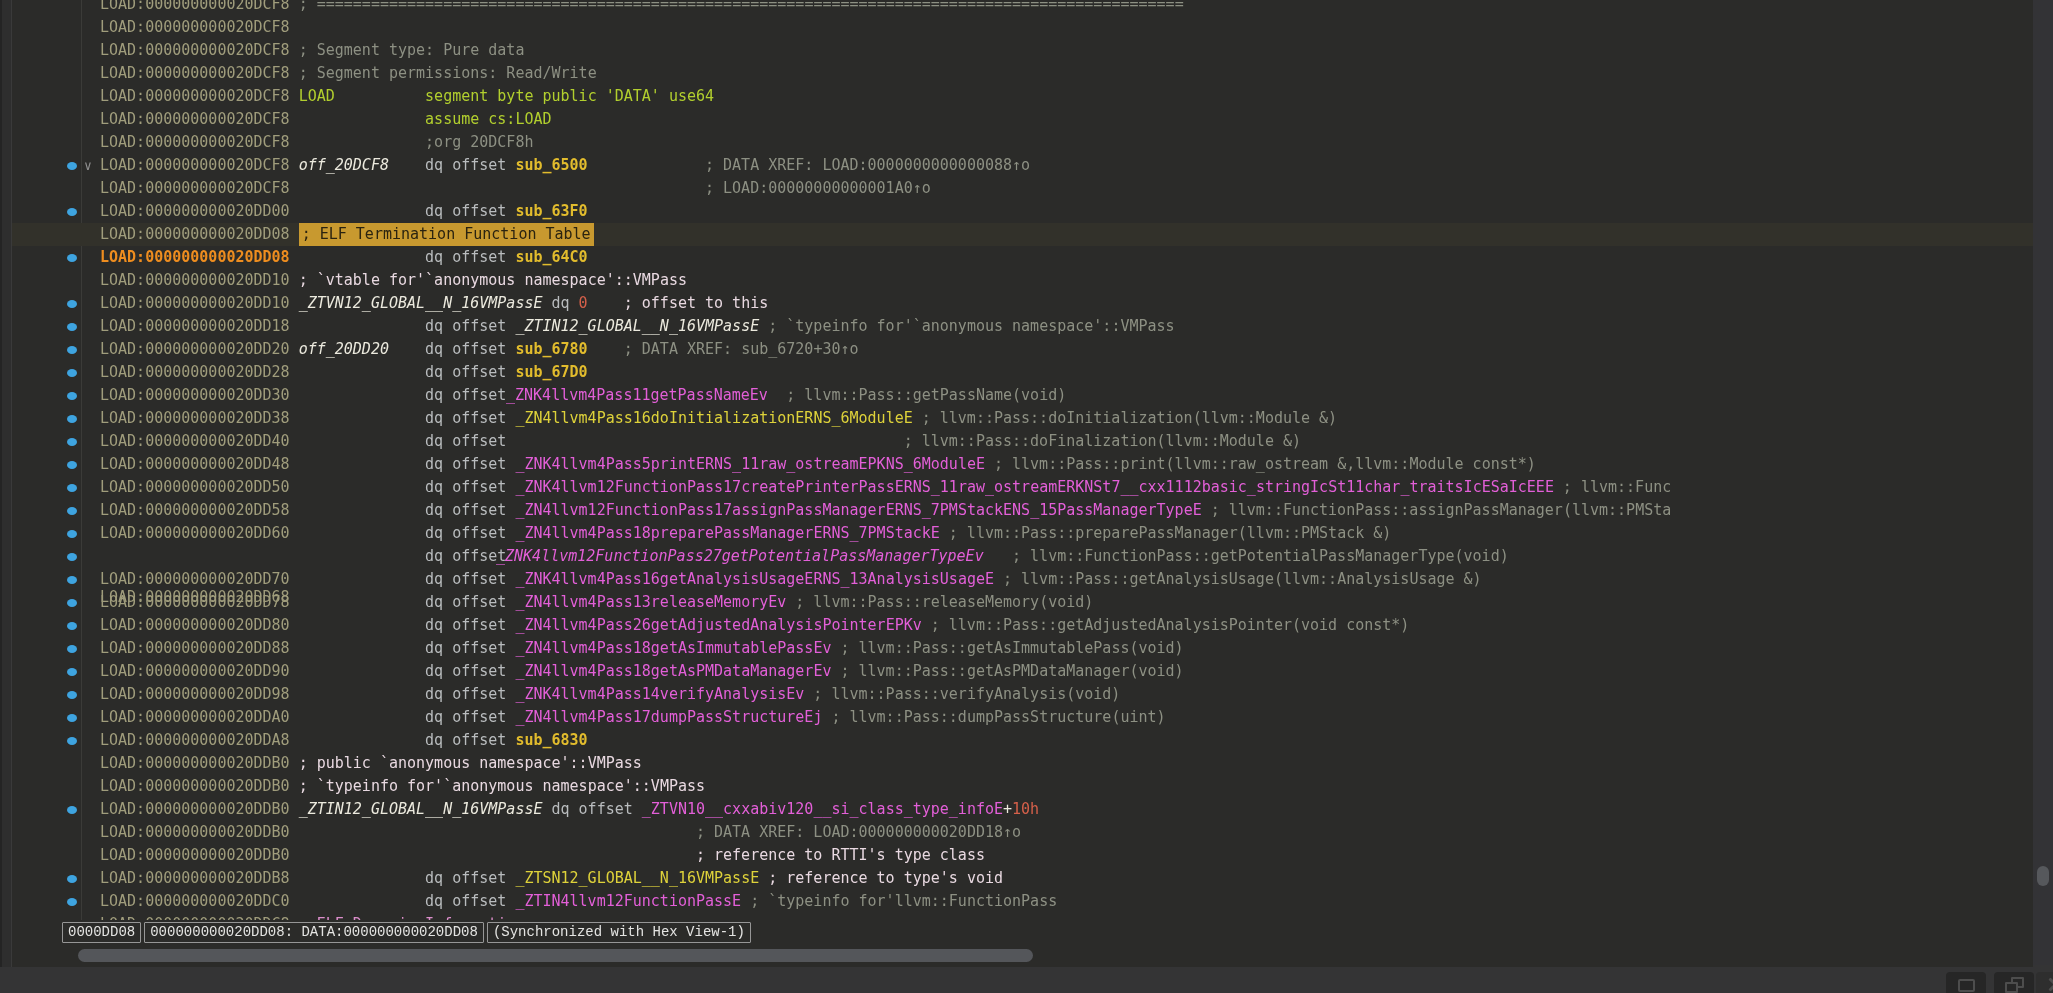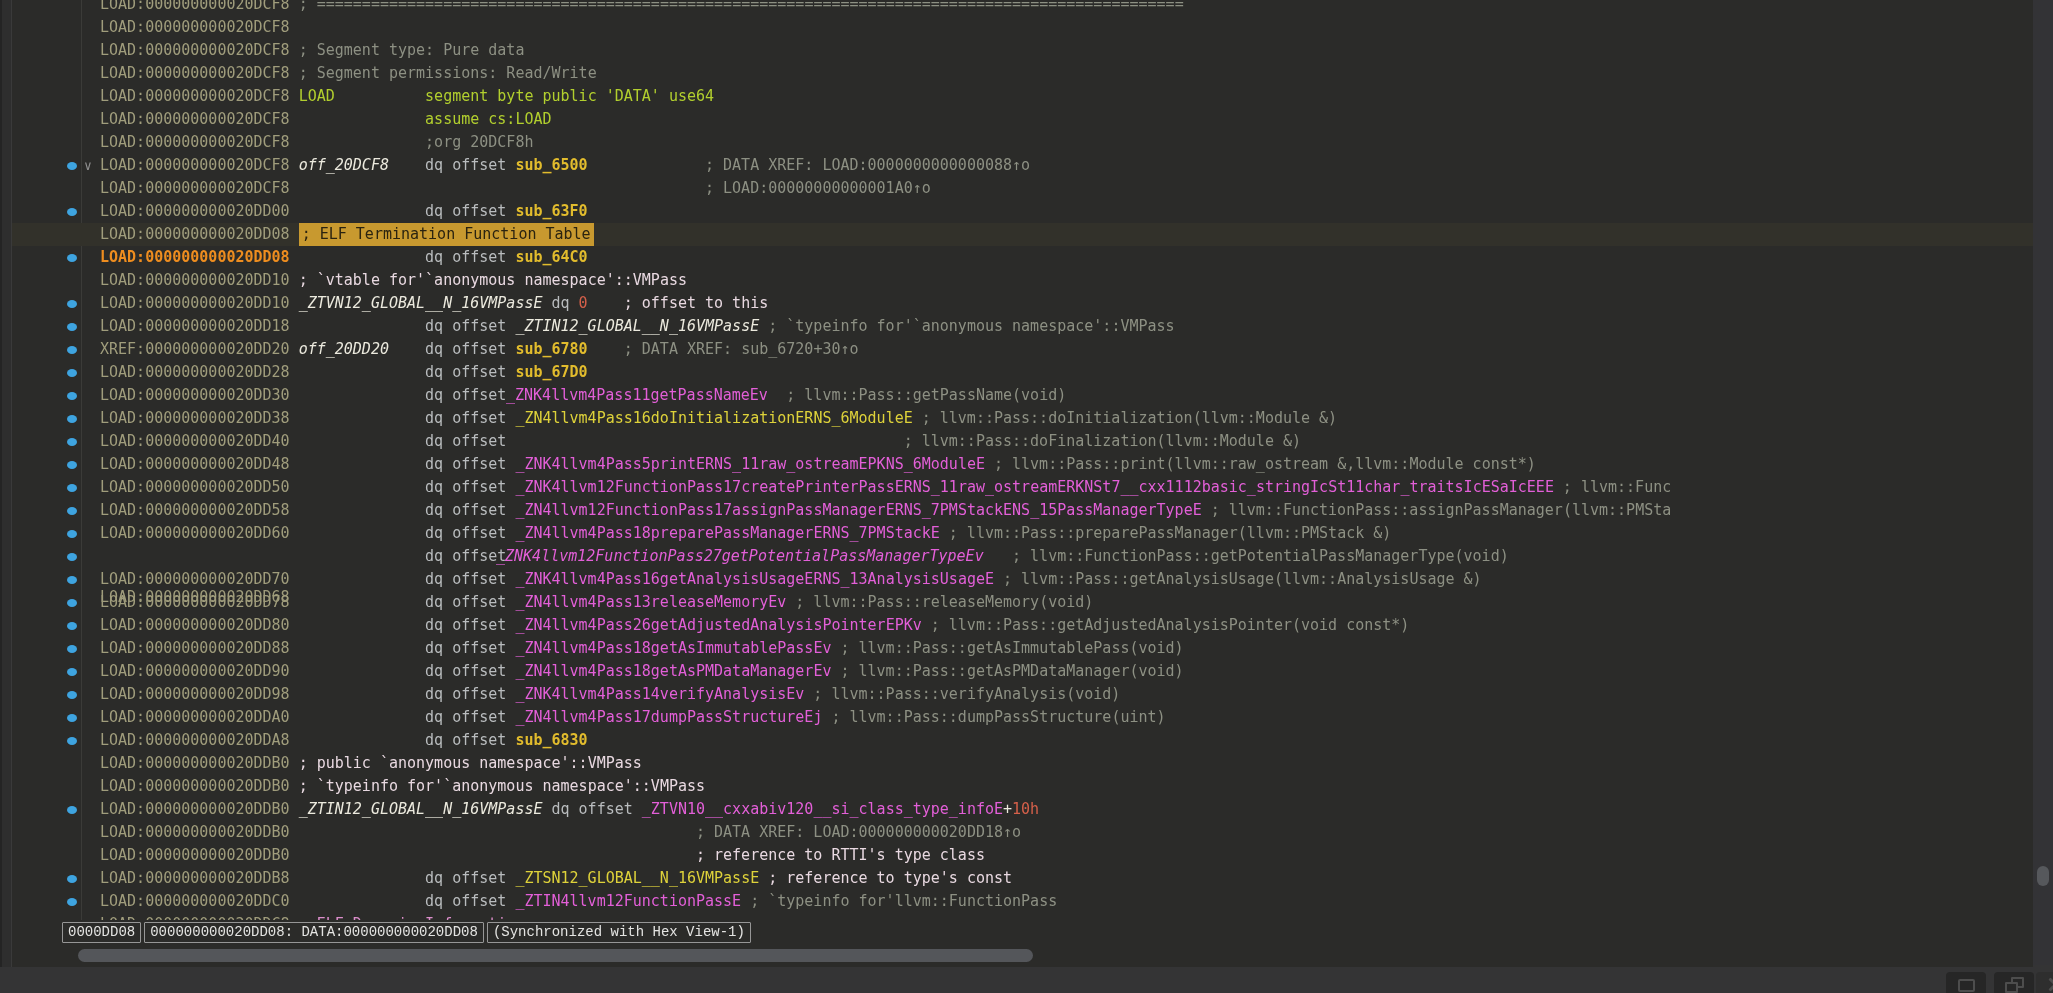--- a/index.html
+++ b/index.html
@@ -177,21 +177,21 @@
     </div>
     <div class="row" style="top: 315px;">
       <span class="dot"></span>
       <span class="seg addr" style="left: 88px;">LOAD:000000000020DD18</span>
       <span class="seg k-instr" style="left: 413.08px;">dq offset </span>
       <span class="seg k-white" style="left: 503.38px;">_ZTIN12_GLOBAL__N_16VMPassE</span>
       <span class="seg k-comment" style="left: 756.22px;">; `typeinfo for'`anonymous namespace'::VMPass</span>
     </div>
     <div class="row" style="top: 338px;">
       <span class="dot"></span>
-      <span class="seg addr" style="left: 88px;">XREF:000000000020DD20</span>
+      <span class="seg addr" style="left: 88px;">LOAD:000000000020DD20</span>
       <span class="seg k-white" style="left: 286.66px;">off_20DD20</span>
       <span class="seg k-instr" style="left: 413.08px;">dq offset </span>
       <span class="seg k-gold" style="left: 503.38px;">sub_6780</span>
       <span class="seg k-comment" style="left: 611.74px;">; DATA XREF: sub_6720+30↑o</span>
     </div>
     <div class="row" style="top: 361px;">
       <span class="dot"></span>
       <span class="seg addr" style="left: 88px;">LOAD:000000000020DD28</span>
       <span class="seg k-instr" style="left: 413.08px;">dq offset </span>
       <span class="seg k-gold" style="left: 503.38px;">sub_67D0</span>
@@ -329,21 +329,21 @@
     </div>
     <div class="row" style="top: 844px;">
       <span class="seg addr" style="left: 88px;">LOAD:000000000020DDB0</span>
       <span class="seg k-manual" style="left: 683.98px;">; reference to RTTI's type class</span>
     </div>
     <div class="row" style="top: 867px;">
       <span class="dot"></span>
       <span class="seg addr" style="left: 88px;">LOAD:000000000020DDB8</span>
       <span class="seg k-instr" style="left: 413.08px;">dq offset </span>
       <span class="seg k-gold2" style="left: 503.38px;">_ZTSN12_GLOBAL__N_16VMPassE</span>
-      <span class="seg k-manual" style="left: 756.22px;">; reference to type's const</span>
+      <span class="seg k-manual" style="left: 756.22px;">; reference to type's void</span>
     </div>
     <div class="row" style="top: 890px;">
       <span class="dot"></span>
       <span class="seg addr" style="left: 88px;">LOAD:000000000020DDC0</span>
       <span class="seg k-instr" style="left: 413.08px;">dq offset </span>
       <span class="seg k-magenta" style="left: 503.38px;">_ZTIN4llvm12FunctionPassE</span>
       <span class="seg k-comment" style="left: 738.16px;">; `typeinfo for'llvm::FunctionPass</span>
     </div>
     <div class="row" style="top: 913px;">
       <span class="seg addr" style="left: 88px;">LOAD:000000000020DDC8</span>

